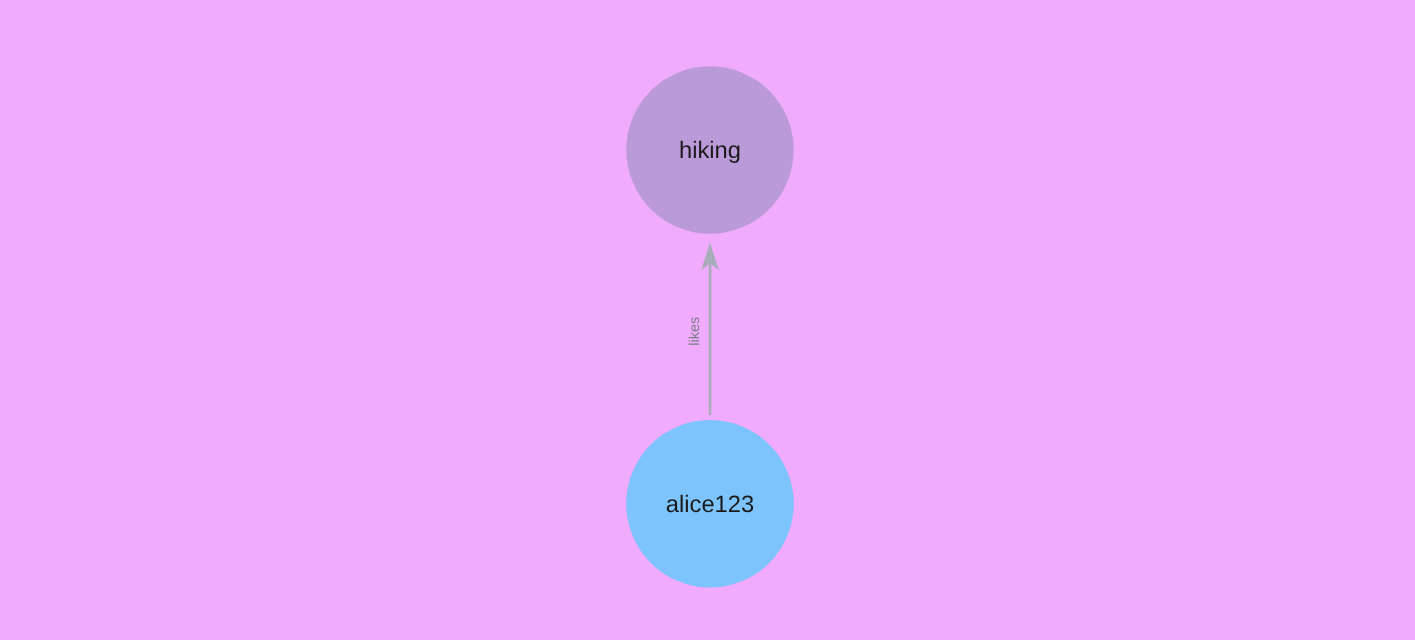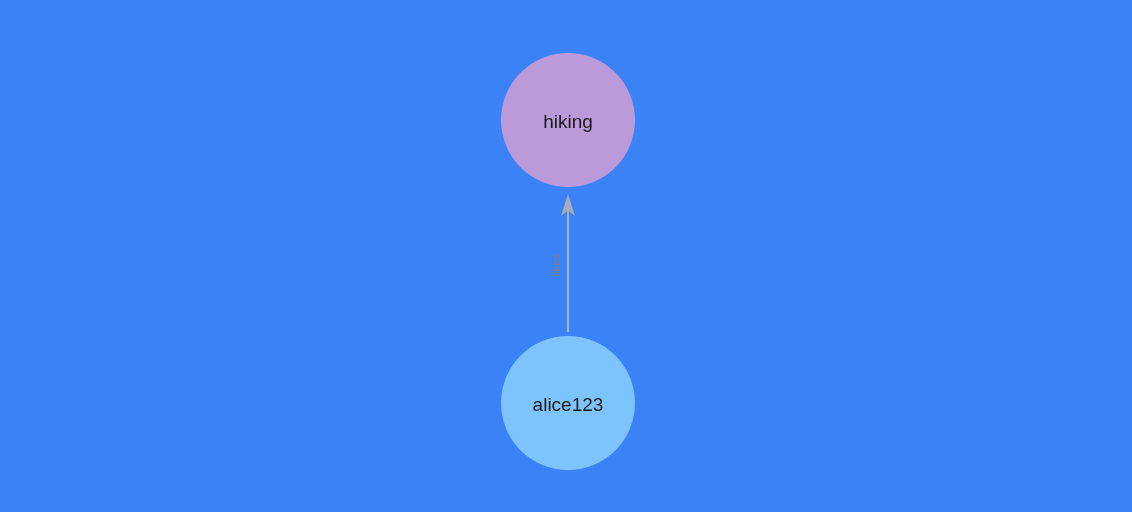--- a/index.html
+++ b/index.html
@@ -57,21 +57,21 @@
     text-anchor: middle;
     dominant-baseline: central;
     pointer-events: none;
     -webkit-user-select: none;
     user-select: none;
   }
 </style>
 </head>
 <body style="background: rgb(244, 246, 245);">
 
-<div id="graph-canvas" style="background: #3b82f6;">
+<div id="graph-canvas" style="background: #f0abfc;">
   <svg id="graph-svg" viewBox="0 0 1132 512" xmlns="http://www.w3.org/2000/svg">
 
     <g>
       <line class="edge-line" x1="568" y1="332" x2="568" y2="210" stroke="#a8adbb"></line>
       <line class="edge-line" style="display:none" x1="568" y1="332" x2="568" y2="210"></line>
       <polygon class="edge-arrowhead" points="568,194 561,216 568,210.5 575,216" fill="#a8adbb"></polygon>
       <text class="edge-label" x="556" y="265" transform="rotate(-90 556 265)" fill="#7a7f8a">likes</text>
     </g>
 
     <g>

